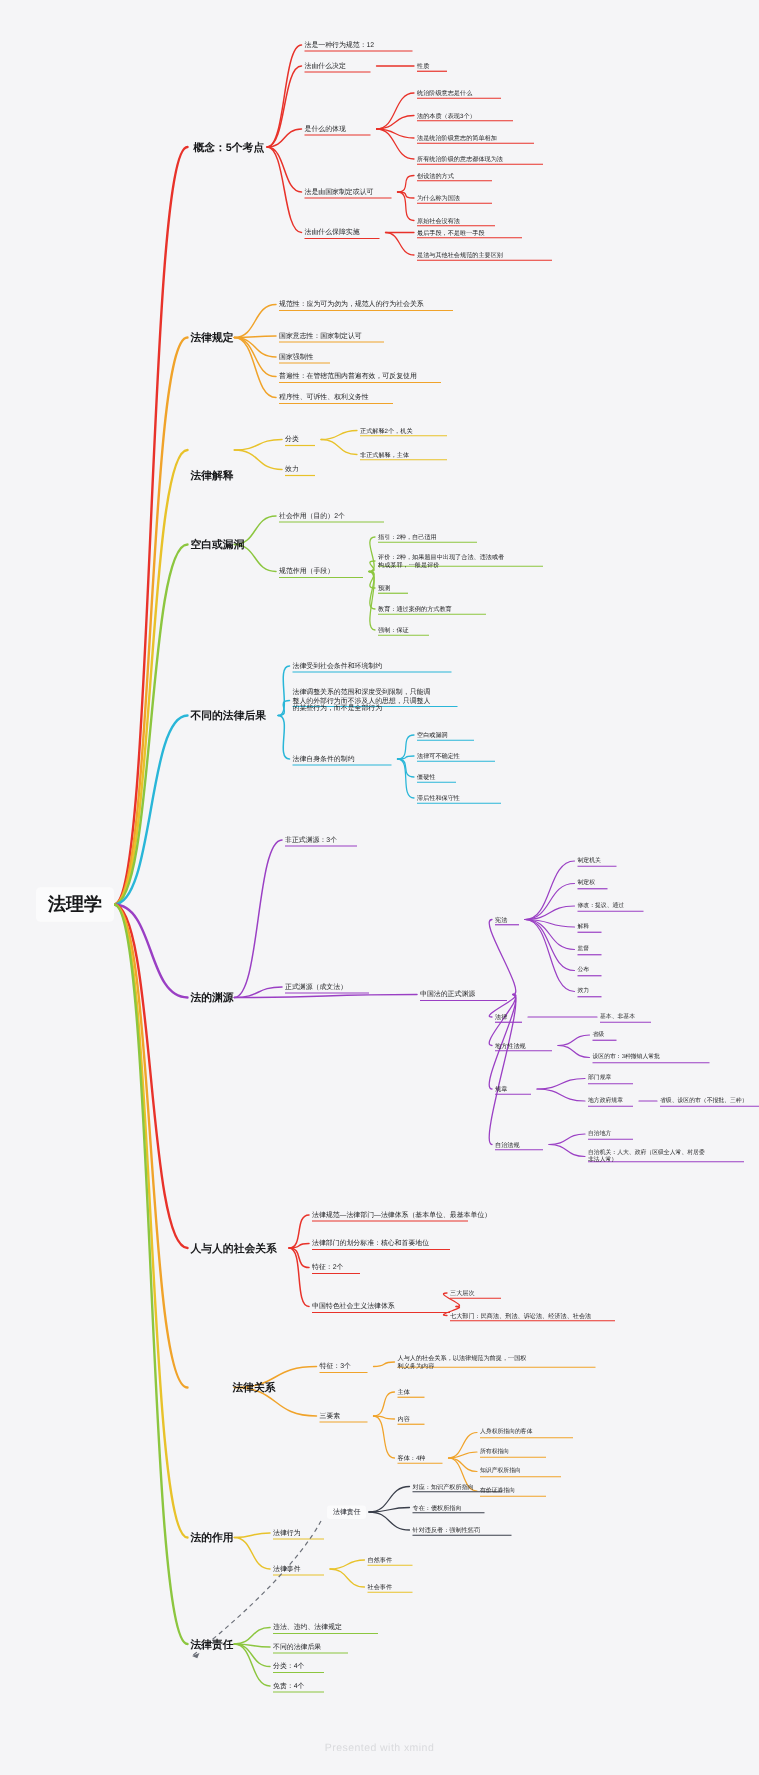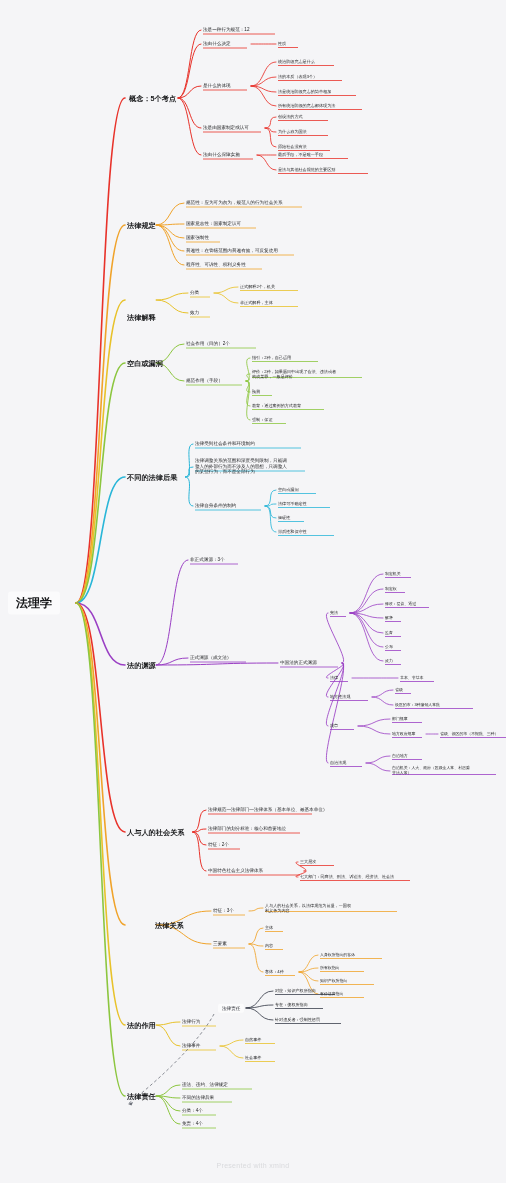--- a/index.html
+++ b/index.html
@@ -224,21 +224,21 @@
       <path d="M246,1008 C260.85,1008 258.15,991 273,991" fill="none" stroke="#3a3f4b" stroke-width="0.85" stroke-linecap="round"></path>
       <path d="M275,994.5 L335,994.5" fill="none" stroke="#3a3f4b" stroke-width="0.8"></path>
       <path d="M246,1008 C260.85,1008 258.15,1005 273,1005" fill="none" stroke="#3a3f4b" stroke-width="0.85" stroke-linecap="round"></path>
       <path d="M275,1008.5 L323,1008.5" fill="none" stroke="#3a3f4b" stroke-width="0.8"></path>
       <path d="M246,1008 C260.85,1008 258.15,1020 273,1020" fill="none" stroke="#3a3f4b" stroke-width="0.85" stroke-linecap="round"></path>
       <path d="M275,1023.5 L341,1023.5" fill="none" stroke="#3a3f4b" stroke-width="0.8"></path>
       <path d="M214,1014 C200,1040 165,1075 128,1104" fill="none" stroke="#6b6f78" stroke-width="0.8" stroke-dasharray="3 2.5"></path>
       <path d="M128,1104 l5,-2 l-1.5,3.5 z" fill="#6b6f78" stroke="none"></path>
     </svg>
   <div id="nodes">
-      <div class="node root" style="left: 8px; top: 603px;">法理学</div>
+      <div class="node root" style="left: 24px; top: 603px;">法理学</div>
       <div class="node lvl1" style="left: 129px; top: 98px;">概念：5个考点</div>
       <div class="node lvl2" style="left: 203px; top: 30px;">法是一种行为规范：12</div>
       <div class="node lvl2" style="left: 203px; top: 44px;">法由什么决定</div>
       <div class="node lvl3" style="left: 278px; top: 44px;">性质</div>
       <div class="node lvl2" style="left: 203px; top: 86px;">是什么的体现</div>
       <div class="node lvl3" style="left: 278px; top: 62px;">统治阶级意志是什么</div>
       <div class="node lvl3" style="left: 278px; top: 77px;">法的本质（表现3个）</div>
       <div class="node lvl3" style="left: 278px; top: 92px;">法是统治阶级意志的简单相加</div>
       <div class="node lvl3" style="left: 278px; top: 106px;">所有统治阶级的意志都体现为法</div>
       <div class="node lvl2" style="left: 203px; top: 128px;">法是由国家制定或认可</div>

